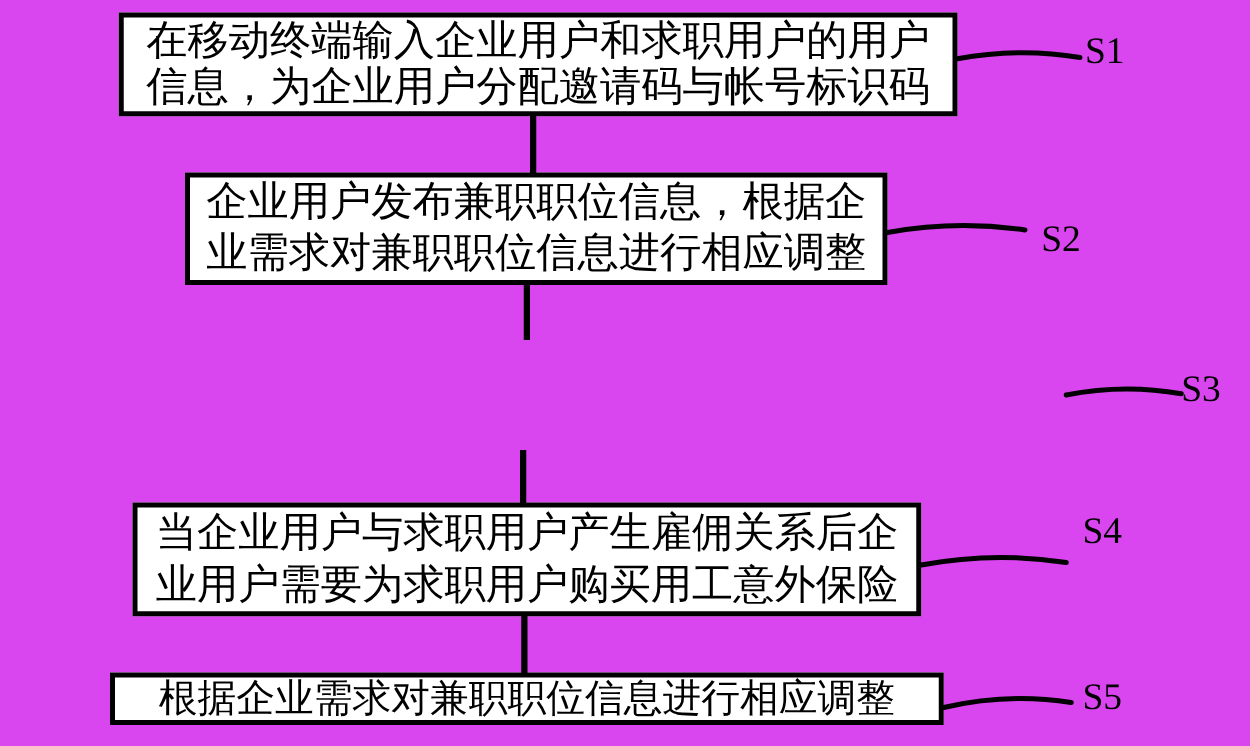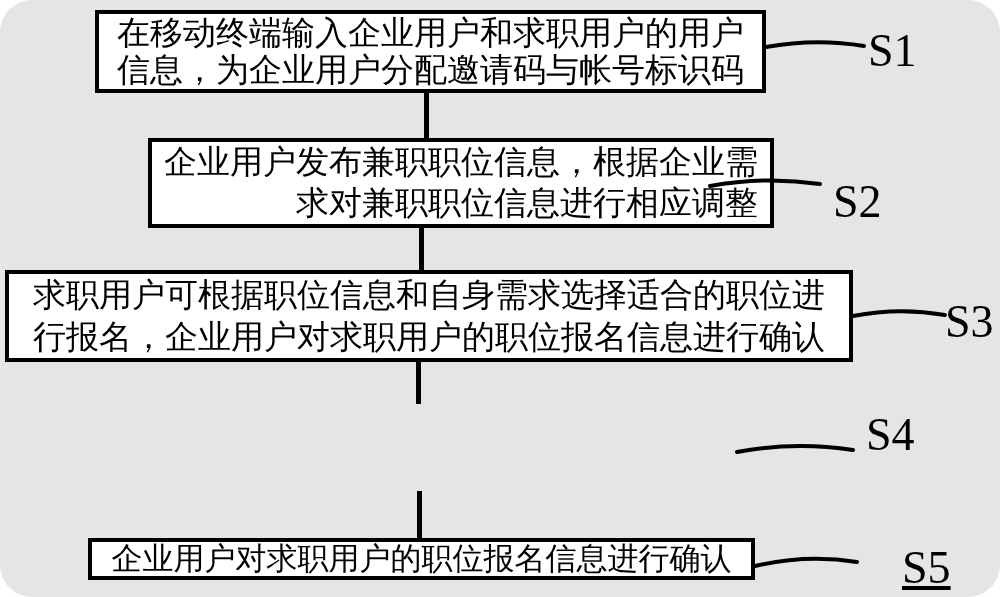--- a/index.html
+++ b/index.html
@@ -4,41 +4,40 @@
 <style>
   html, body {
     margin: 0;
     padding: 0;
     background: #ffffff;
   }
   .canvas {
     position: relative;
     width: 1000px;
     height: 597px;
-    background: #e5e5e5;
+    background: #d946ef;
     font-family: "Liberation Serif", "DejaVu Serif", serif;
     overflow: hidden;
-    border-radius: 32px;
   }
   .flow-box {
     position: absolute;
     box-sizing: border-box;
     border: 4px solid #000000;
     background: #ffffff;
     color: #000000;
     display: flex;
     align-items: center;
     justify-content: center;
     text-align: center;
     font-size: 33px;
     padding: 0 12px;
     letter-spacing: 0;
   }
   .box-1 { left: 95px;  top: 10px;  width: 671px; height: 83px; line-height: 37px; }
-  .box-2 { left: 148px; top: 138px; width: 626px; height: 90px; line-height: 41px; text-align: right; }
+  .box-2 { left: 148px; top: 138px; width: 562px; height: 90px; line-height: 41px; }
   .box-3 { left: 5px;   top: 270px; width: 848px; height: 92px; line-height: 42px; }
   .box-4 { left: 106px; top: 402px; width: 631px; height: 91px; line-height: 41px; }
   .box-5 { left: 88px;  top: 538px; width: 667px; height: 42px; line-height: 34px; font-size: 31px; }
   .connector {
     position: absolute;
     width: 5px;
     background: #000000;
   }
   .conn-1 { left: 424px; top: 91px;  height: 48px; }
   .conn-2 { left: 419px; top: 226px; height: 46px; }
@@ -54,45 +53,45 @@
   }
   .leader-svg path {
     stroke: #000000;
     stroke-width: 4;
     fill: none;
     stroke-linecap: round;
   }
   .step-label {
     position: absolute;
     color: #000000;
-    font-size: 46px;
+    font-size: 30px;
     font-family: "Liberation Serif", "DejaVu Serif", serif;
   }
   .label-1 { left: 868px; top: 24px;  }
   .label-2 { left: 833px; top: 175px; }
   .label-3 { left: 945px; top: 295px; }
   .label-4 { left: 866px; top: 408px; }
-  .label-5 { left: 902px; top: 541px; text-decoration: underline; }
+  .label-5 { left: 866px; top: 541px; }
 </style>
 </head>
 <body>
 
 <div class="canvas">
 
   <div class="flow-box box-1">
     <span>在移动终端输入企业用户和求职用户的用户信息，为企业用户分配邀请码与帐号标识码</span>
   </div>
   <div class="flow-box box-2">
     <span>企业用户发布兼职职位信息，根据企业需求对兼职职位信息进行相应调整</span>
   </div>
-  <div class="flow-box box-3">
-    <span>求职用户可根据职位信息和自身需求选择适合的职位进行报名，企业用户对求职用户的职位报名信息进行确认</span>
+  <div class="flow-box box-4">
+    <span>当企业用户与求职用户产生雇佣关系后企业用户需要为求职用户购买用工意外保险</span>
   </div>
   <div class="flow-box box-5">
-    <span>企业用户对求职用户的职位报名信息进行确认</span>
+    <span>根据企业需求对兼职职位信息进行相应调整</span>
   </div>
 
   <div class="connector conn-1"></div>
   <div class="connector conn-2"></div>
   <div class="connector conn-3"></div>
   <div class="connector conn-4"></div>
 
   <svg class="leader-svg" viewBox="0 0 1000 597" xmlns="http://www.w3.org/2000/svg">
     <path d="M 766 47 Q 816 38 864 46"></path>
     <path d="M 710 186 Q 765 176 820 184"></path>

